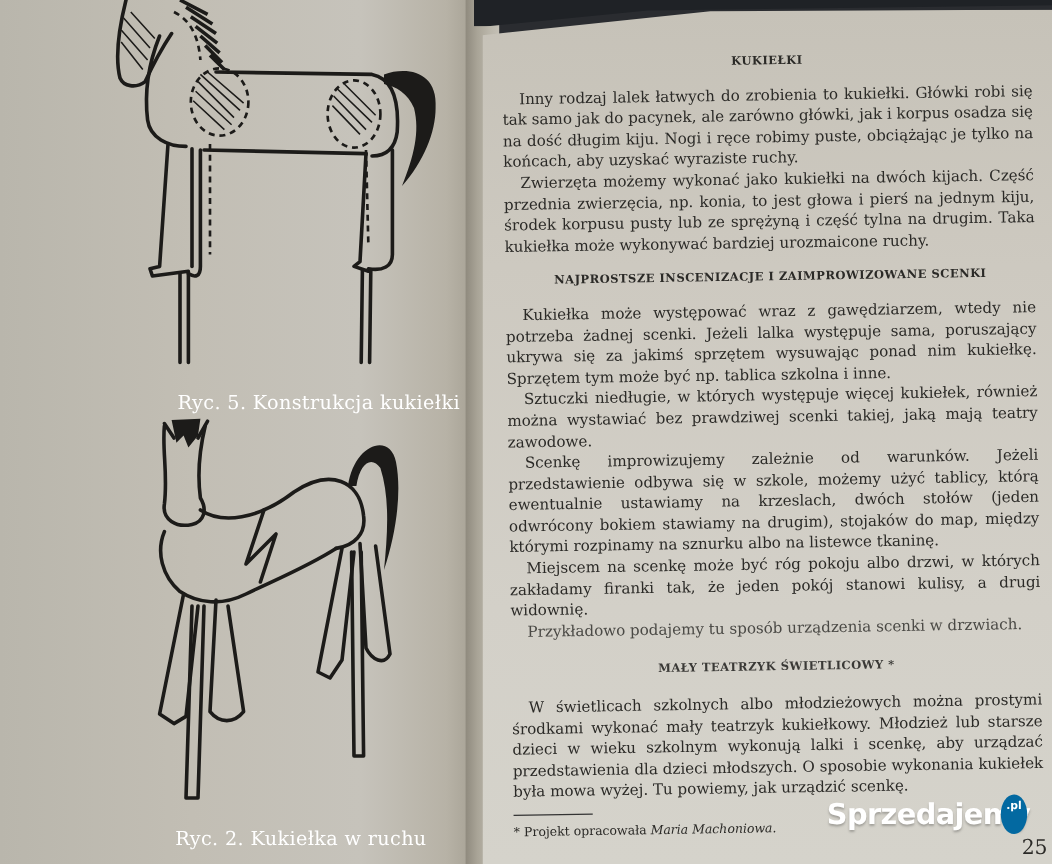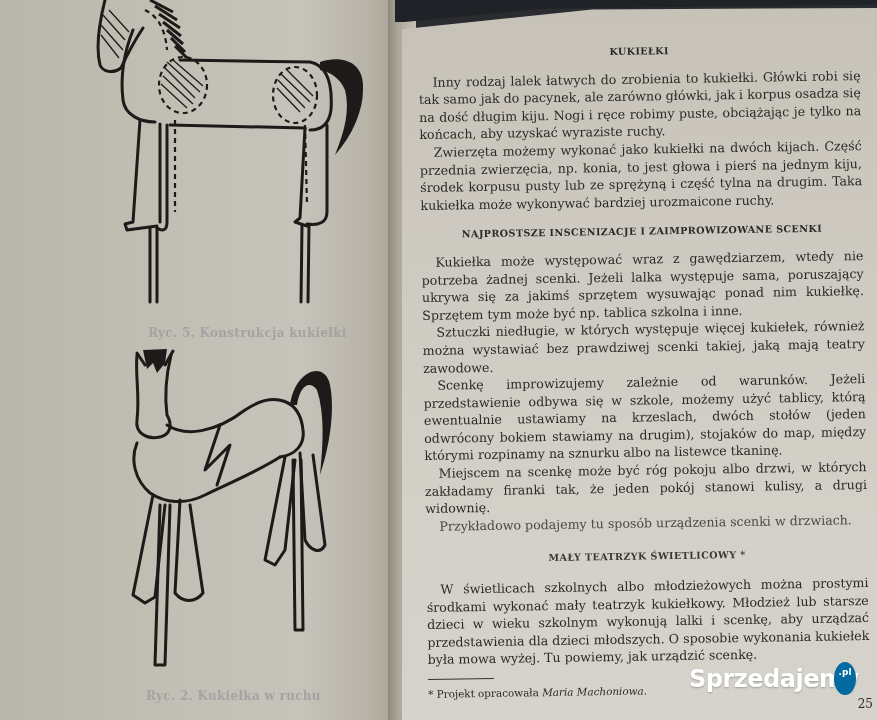--- a/index.html
+++ b/index.html
@@ -38,24 +38,24 @@
   .heading.h2 { margin-top: 12px; }
   .heading.h3 { margin-top: 16px; margin-bottom: 12px; color: #3a3936; }
   .para { margin: 0; text-align: justify; text-indent: 14px; }
   .para.faded { color: #4a4945; }
   .footnote-rule {
     width: 66px; height: 1px; background: #333; margin: 10px 0 6px 0;
   }
   .footnote { font-size: 10.4px; margin: 0; color: #2b2a27; }
   .footnote em { font-style: italic; }
   .page-number {
-    position: absolute; right: 4px; top: 697px; font-size: 12px; color: #2b2a27;
+    position: absolute; right: 4px; top: 697px; font-size: 17px; color: #2b2a27;
   }
   .caption {
-    position: absolute; font-size: 12px; color: #a3a3a3; letter-spacing: 0.3px; font-weight: bold;
+    position: absolute; font-size: 16px; color: #ffffff; letter-spacing: 0.3px;
   }
   .fig { position: absolute; }
   .watermark {
     position: absolute; left: 689px; top: 665px;
     font-family: "DejaVu Sans", sans-serif; font-weight: bold; font-size: 24px;
     color: #ffffff; letter-spacing: -0.5px;
     text-shadow: 0 1px 2px rgba(0,0,0,0.25);
   }
   .watermark-badge {
     position: absolute; left: 834px; top: 662px; width: 22px; height: 33px;

